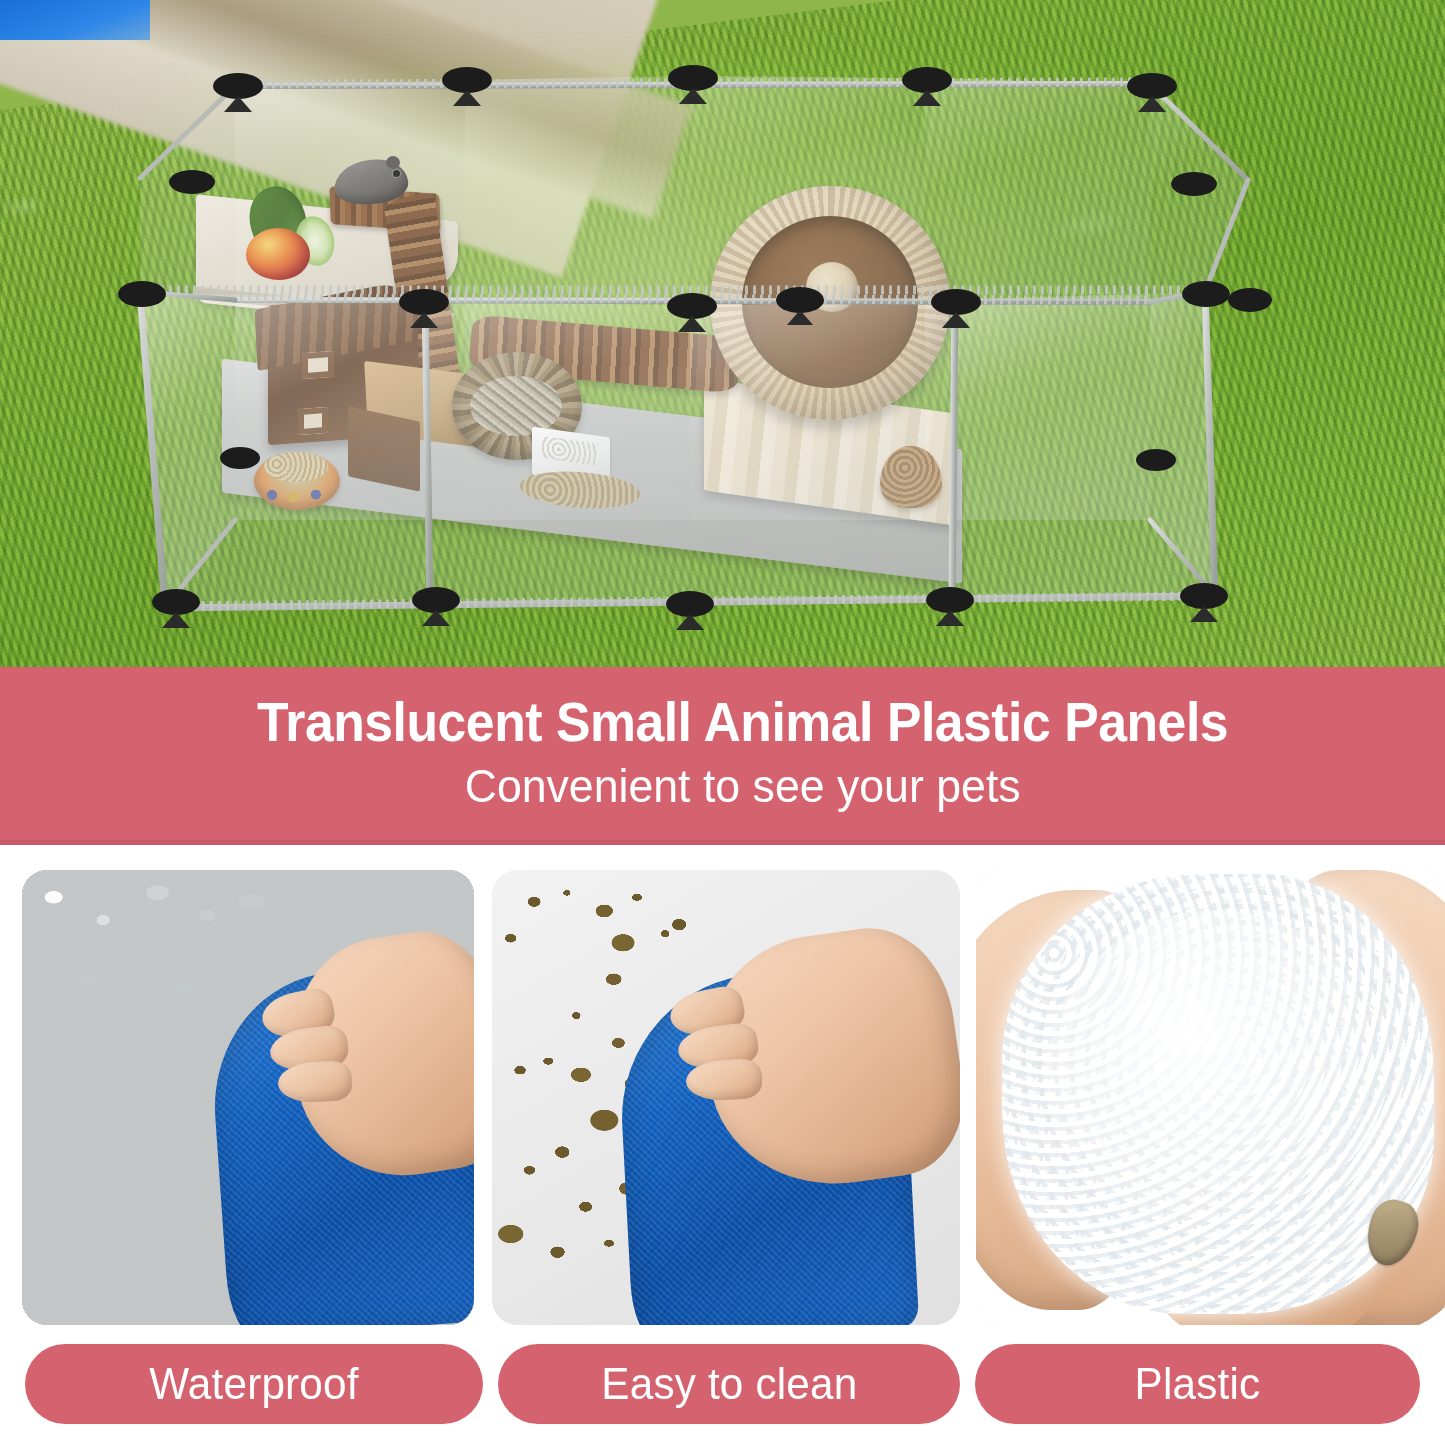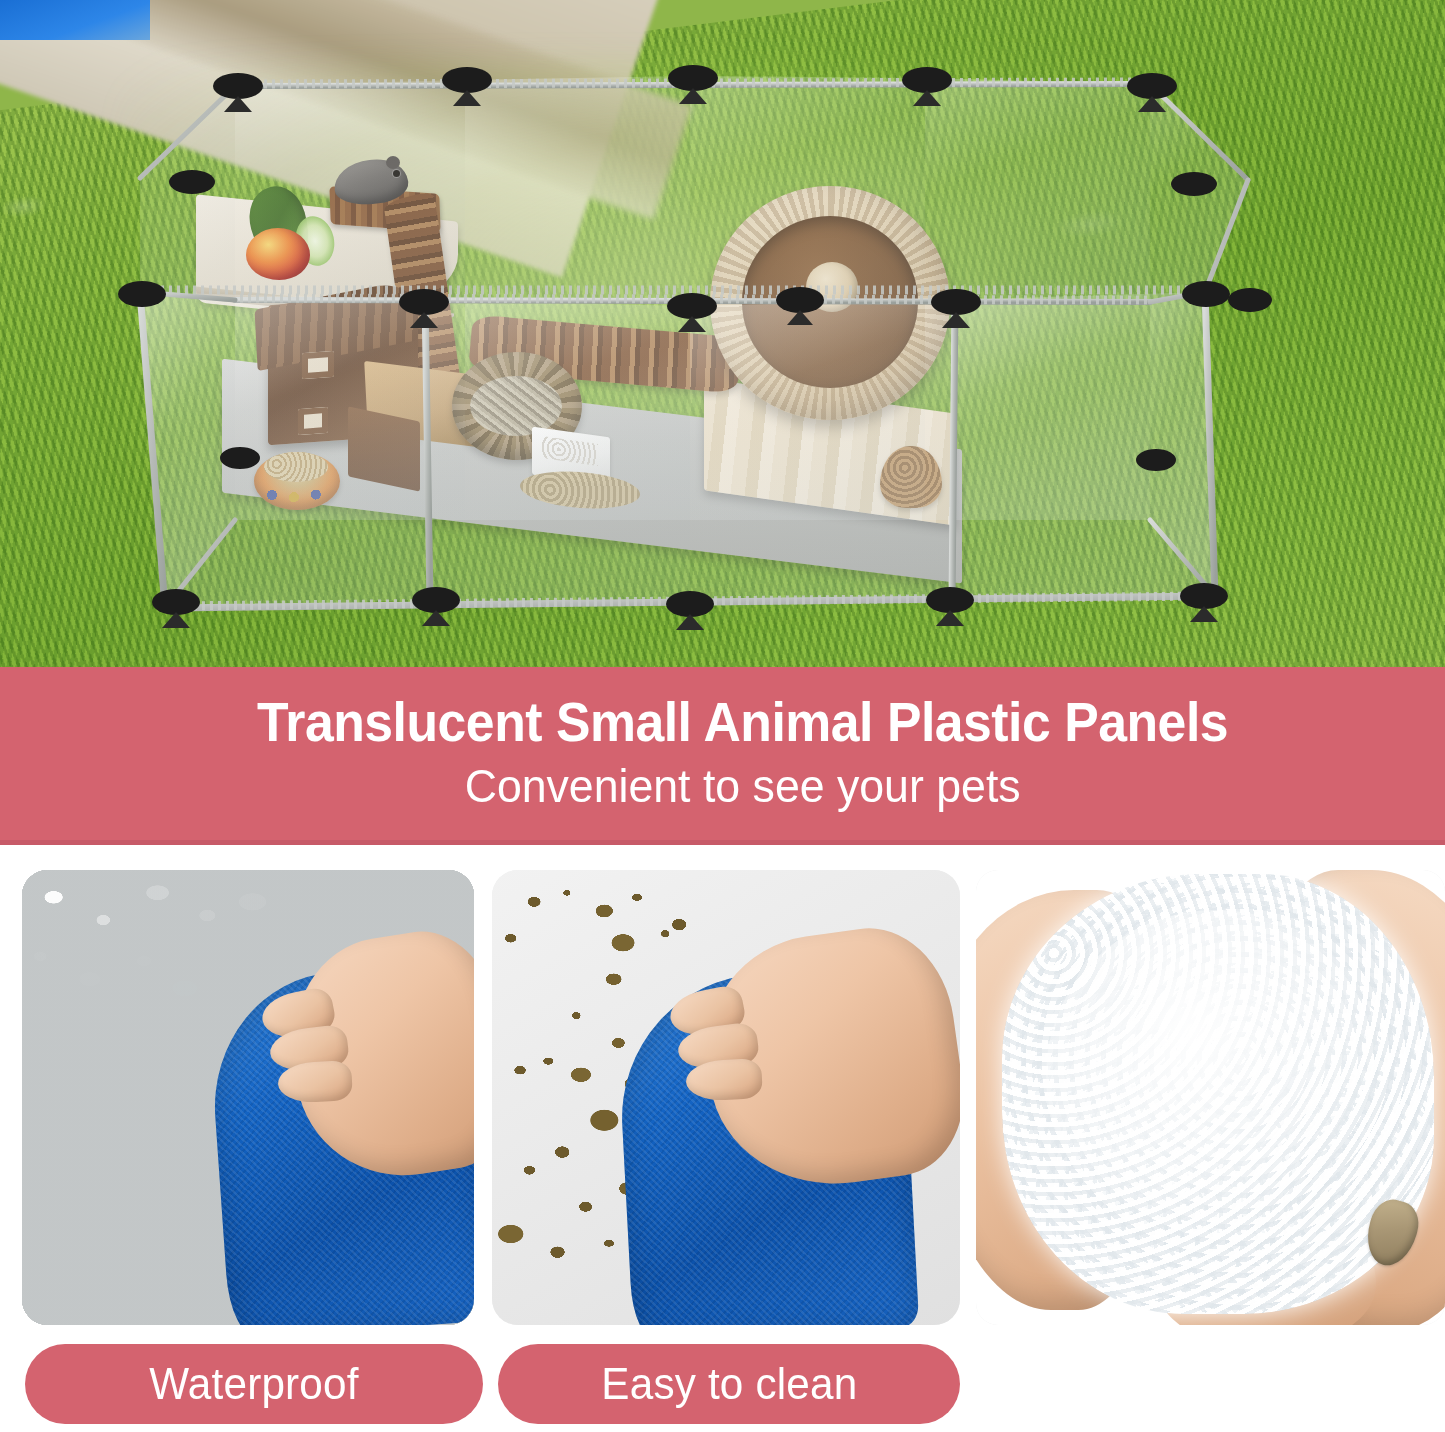--- a/index.html
+++ b/index.html
@@ -771,14 +771,17 @@
       </div>
     </div>
   </div>
 
   <div class="pill pill2">
     <span class="pill-label">Easy to clean</span>
   </div>
   <div class="pill pill1">
     <span class="pill-label">Waterproof</span>
   </div>
+  <div class="pill pill3">
+    <span class="pill-label">Plastic</span>
+  </div>
 
 </div>
 
 </body></html>

